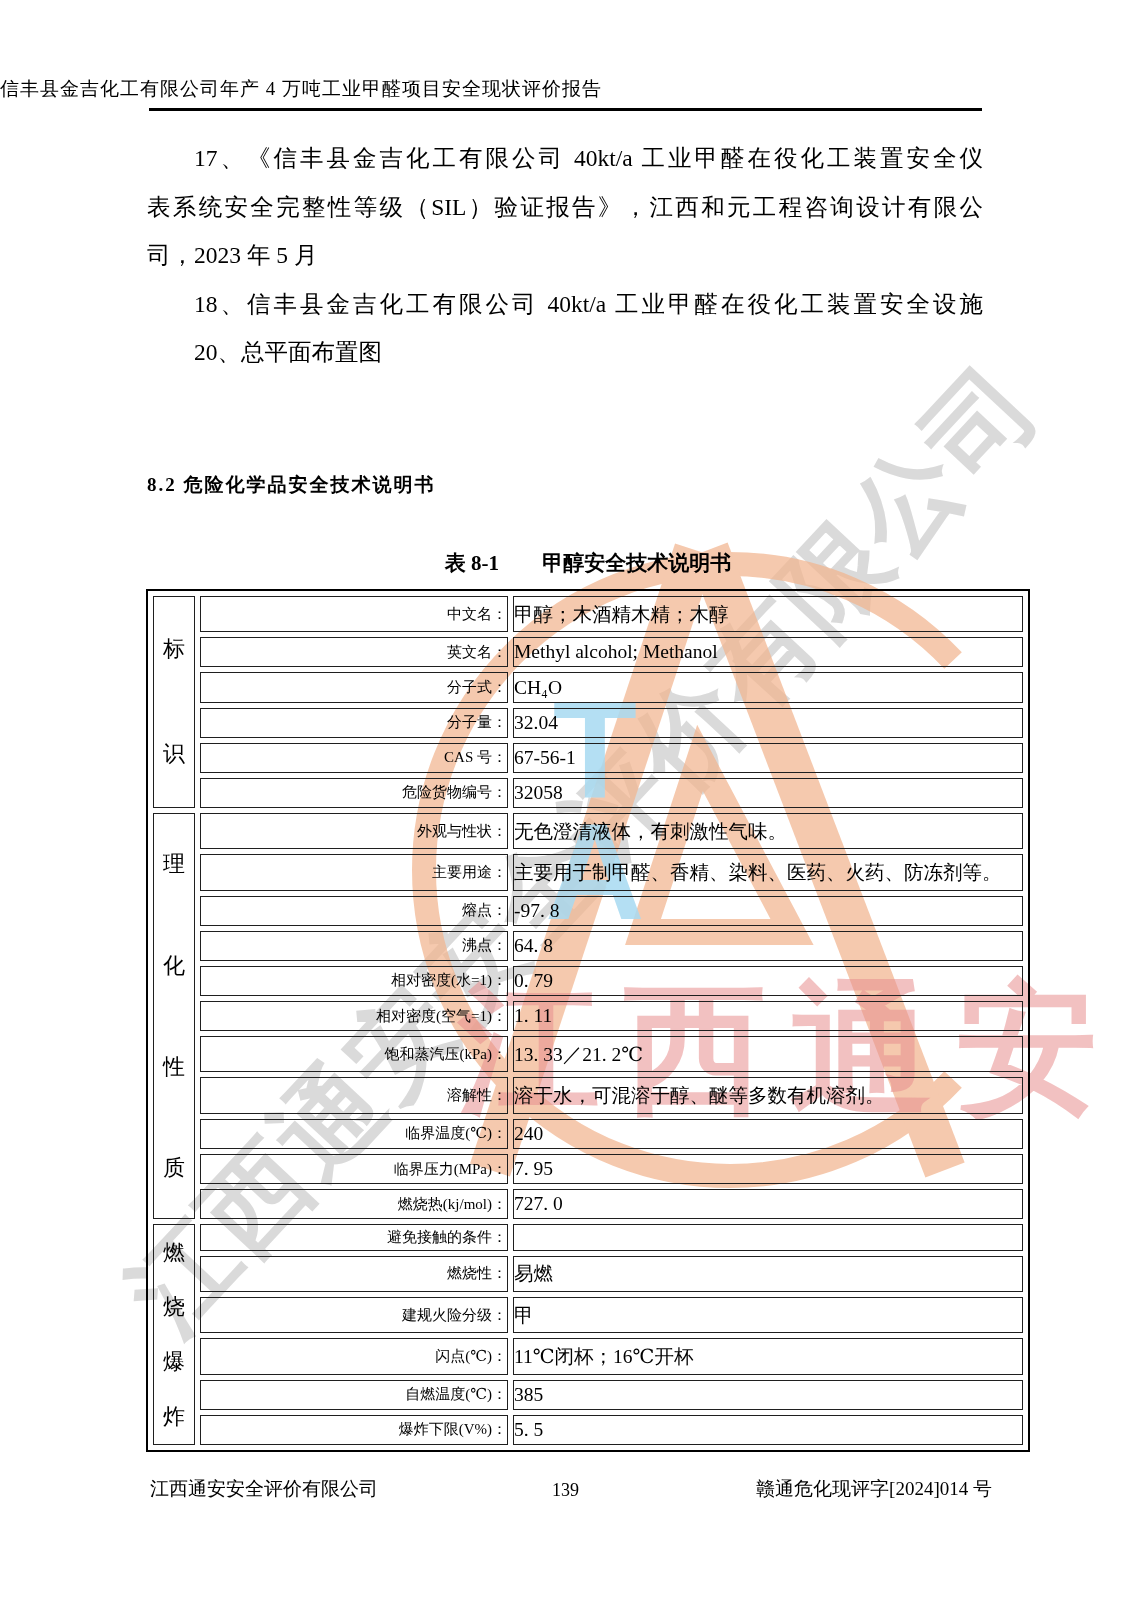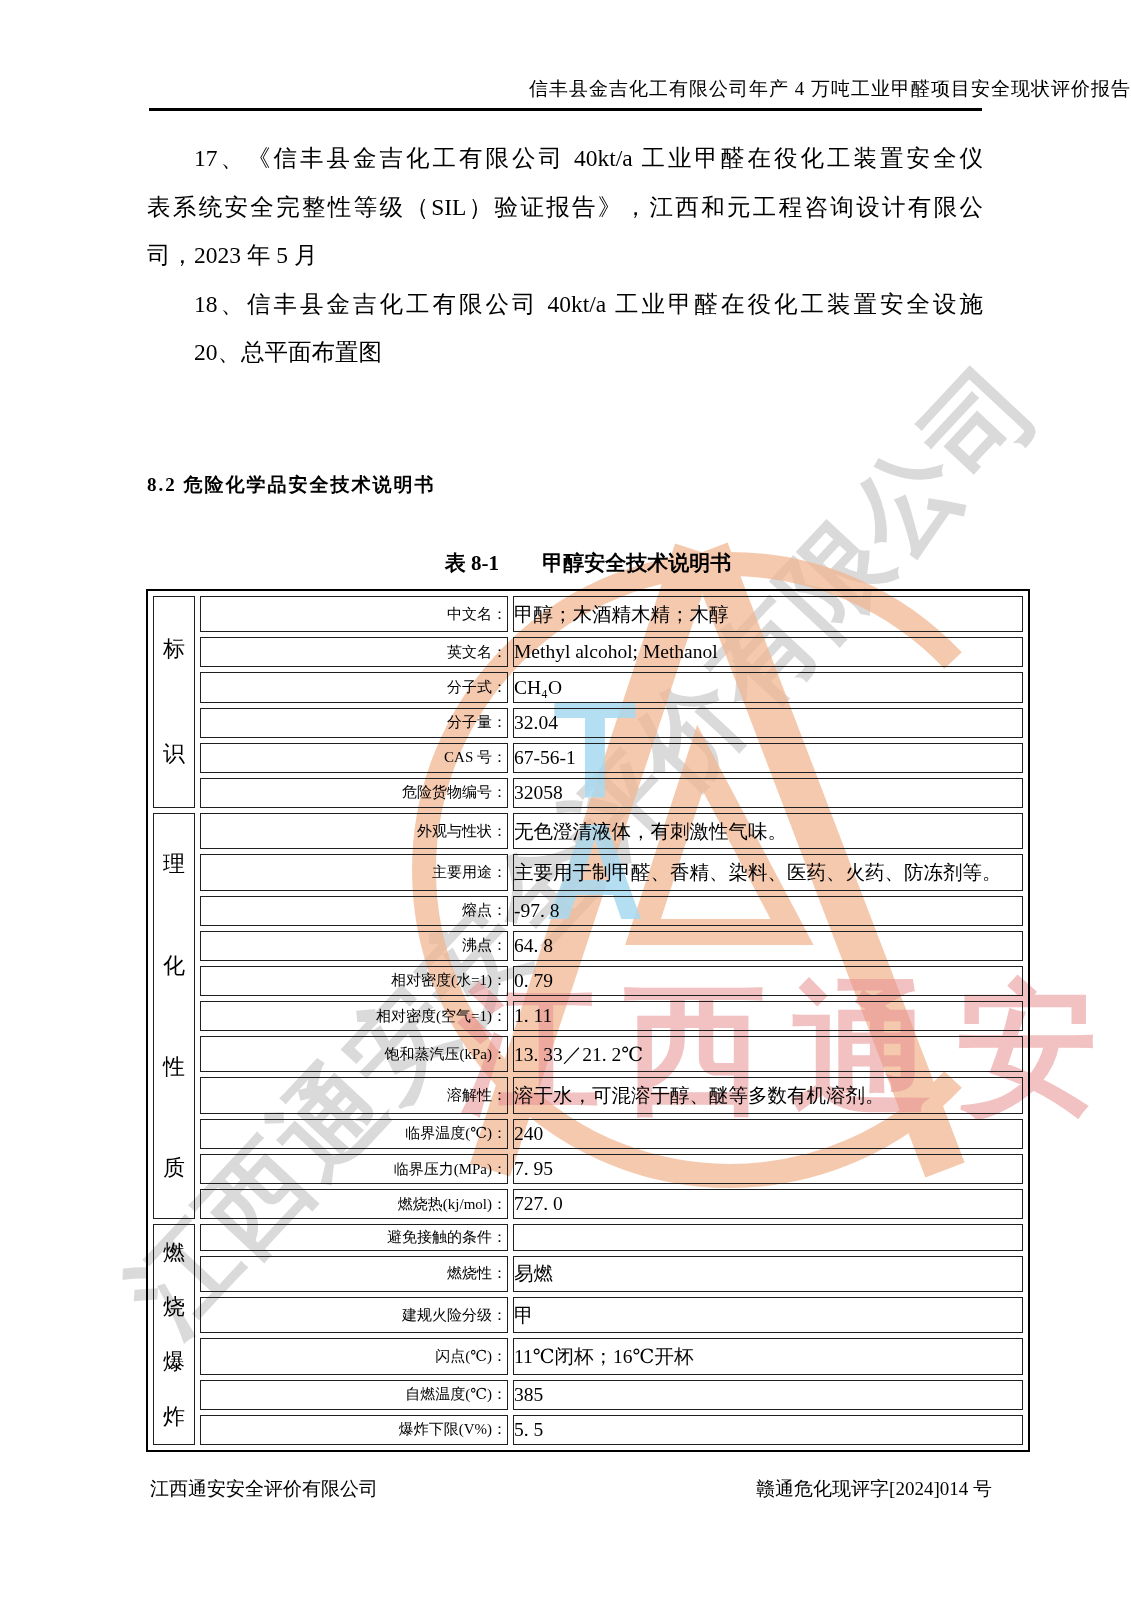--- a/index.html
+++ b/index.html
@@ -23,21 +23,21 @@
     font-size:138px;color:#a8daf1;opacity:.85;
   }
   .wm-ta span{display:block;}
   .wm-red{
     position:absolute;left:458px;top:986px;white-space:nowrap;
     font-family:Liberation Mono, monospace;font-weight:bold;
     font-size:142px;letter-spacing:24px;color:#e89090;opacity:.55;line-height:150px;
   }
   
   .content{position:absolute;inset:0;z-index:1;}
-  .hdr-text{position:absolute;top:76px;left:0;width:100%;text-align:right;
+  .hdr-text{position:absolute;top:76px;left:0;width:100%;text-align:left;
     font-size:19px;letter-spacing:1px;}
   .hdr-rule{position:absolute;left:149px;top:108px;width:833px;height:3px;background:#000;}
   .paras{position:absolute;left:147px;top:134px;width:836px;
     font-size:23.5px;line-height:48.5px;}
   .pline{white-space:nowrap;}
   .ind{text-indent:47px;}
   .jst{white-space:normal;text-align:justify;text-align-last:justify;}
   .heading{position:absolute;left:147px;top:472px;font-size:19px;font-weight:bold;
     letter-spacing:2px;}
   .caption{position:absolute;left:146px;top:549px;width:884px;text-align:center;
@@ -214,16 +214,17 @@
             </tr>
             <tr>
               <td class="lcell">爆炸下限(V%)：</td>
               <td class="vcell">5. 5</td>
             </tr>
           </tbody>
       </table>
     </div>
 
     <div class="footer-left">江西通安安全评价有限公司</div>
+    <div class="footer-center">139</div>
     <div class="footer-right">赣通危化现评字[2024]014 号</div>
 
   </div>
 </div>
 
 </body></html>

